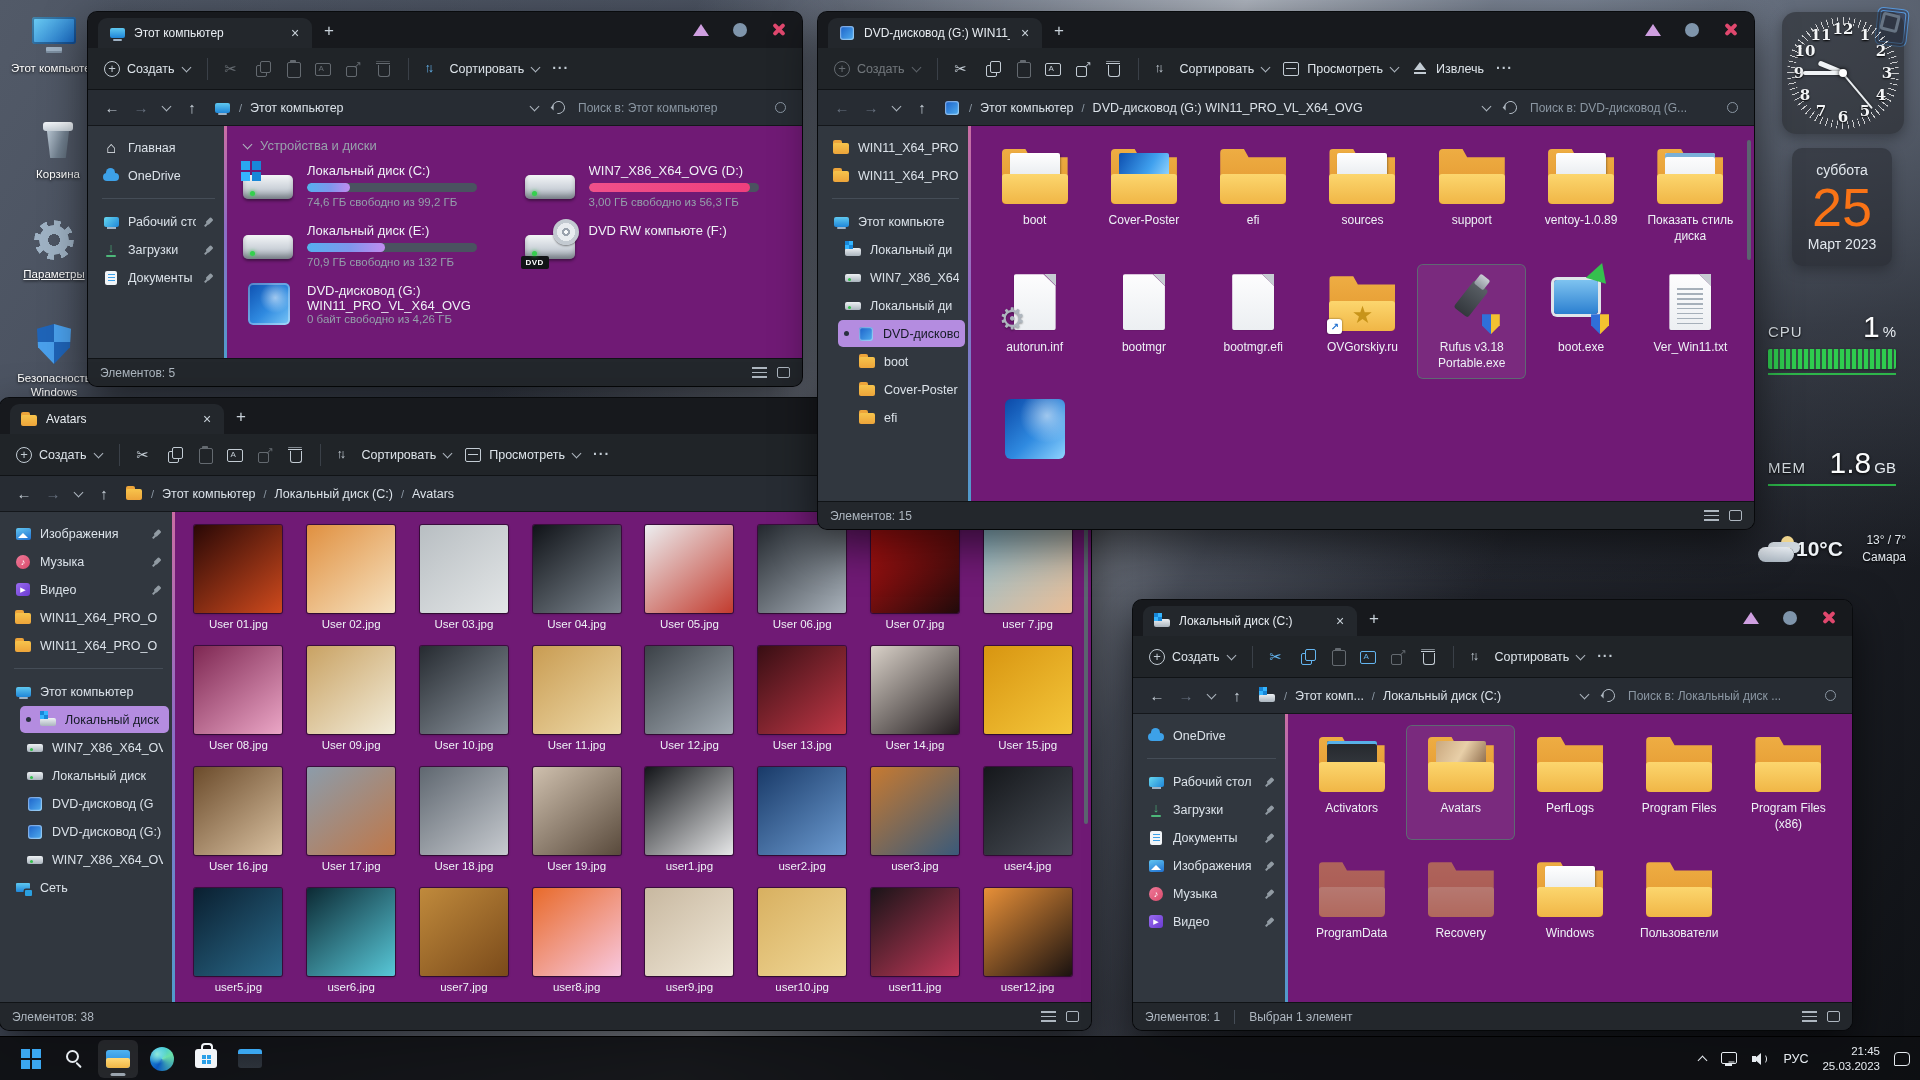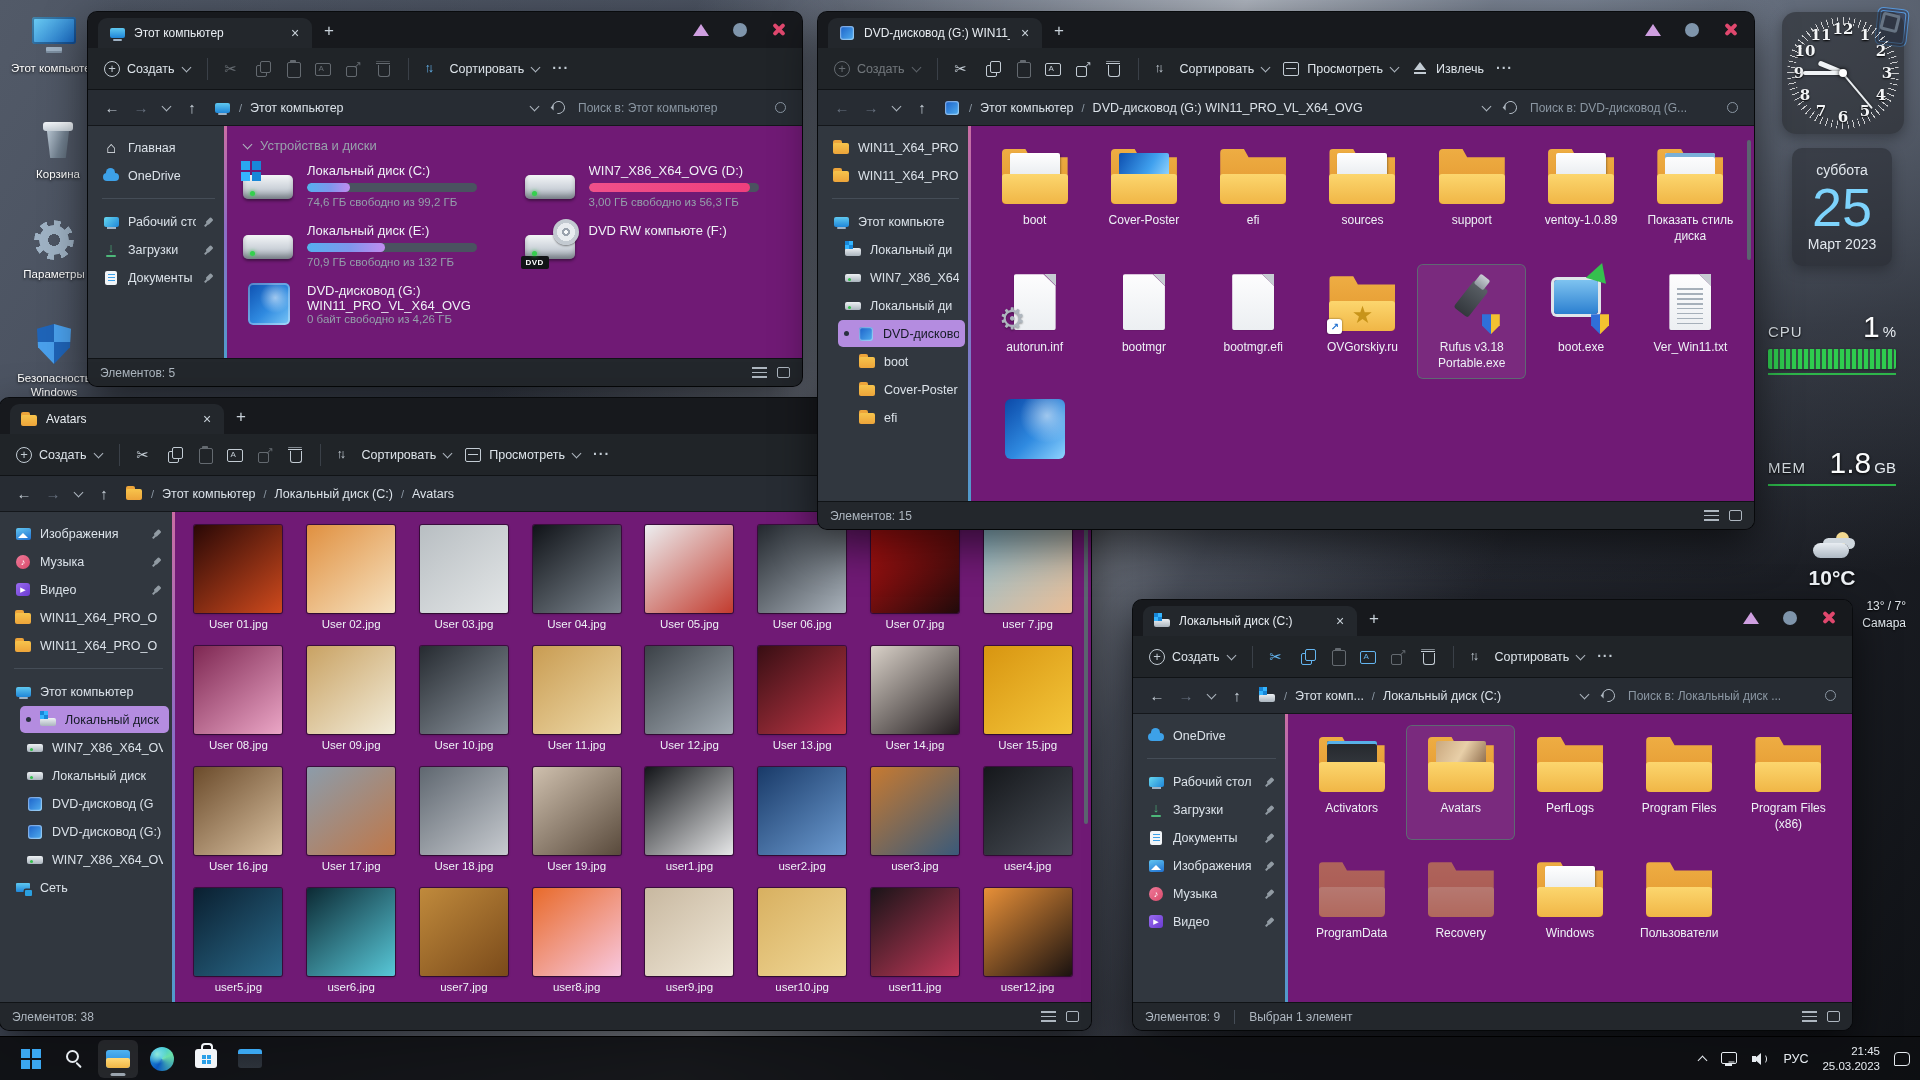--- a/index.html
+++ b/index.html
@@ -43,33 +43,33 @@
   .cn5{left:99px;top:83px;} .cn6{left:83px;top:99px;} .cn7{left:61px;top:105px;} .cn8{left:39px;top:99px;}
   .cn9{left:23px;top:83px;} .cn10{left:17px;top:61px;} .cn11{left:23px;top:39px;} .cn12{left:39px;top:23px;}
   .hand { position:absolute; left:50%; bottom:50%; transform-origin:50% 100%; border-radius:3px; background:#f0f3f6; box-shadow:0 0 3px rgba(0,0,0,.6); }
   .hand-h { width:5px; height:27px; margin-left:-2.5px; transform:rotate(292.5deg); }
   .hand-m { width:4px; height:40px; margin-left:-2px; transform:rotate(270deg); }
   .hand-s { width:1.5px; height:46px; margin-left:-.75px; transform:rotate(140deg); background:#e8ecef; }
   .pivot { position:absolute; left:50%; top:50%; width:8px; height:8px; margin:-4px 0 0 -4px; border-radius:50%; background:#fff; box-shadow:0 0 4px #000; }
 
   .wg-date { right:28px; top:148px; width:100px; height:118px; border-radius:10px; background:rgba(32,34,39,.5); box-shadow:0 4px 14px rgba(0,0,0,.3); display:flex; flex-direction:column; align-items:center; justify-content:center; gap:2px; }
   .wd-weekday { font-size:14px; color:#e2e8ee; }
-  .wd-day { font-size:54px; font-weight:300; line-height:1; color:#7dd3fc;text-align:right; }
+  .wd-day { font-size:54px; font-weight:300; line-height:1; color:#f97316;text-align:right; }
   .wd-my { font-size:14px; color:#e2e8ee; }
 
   .wg-cpu,.wg-mem { right:24px; width:128px; }
   .wg-cpu { top:310px; } .wg-mem { top:446px; }
   .wg-row { display:flex; align-items:baseline; }
   .wg-label { font-size:15px; letter-spacing:1px; color:#d6dde3; text-shadow:0 1px 2px #000; }
   .wg-val { margin-left:auto; font-size:30px; font-weight:300; color:#fbfcfd; text-shadow:0 1px 3px #000; }
   .wg-unit { font-size:15px; margin-left:3px; color:#e6ebf0; }
   .meter { margin-top:5px; height:20px; border-radius:2px; background:repeating-linear-gradient(90deg,#2ecc4e 0 4px, rgba(46,204,78,.18) 4px 6px); box-shadow:0 1px 3px rgba(0,0,0,.4); }
   .meterline { margin-top:4px; height:2px; background:#2ecc4e; opacity:.85; }
 
-  .wg-weather { right:14px; top:532px; width:148px; display:flex; align-items:center; gap:8px;flex-direction:column; }
+  .wg-weather { right:14px; top:532px; width:148px; display:flex; align-items:center; gap:0; }
   .wx-icon { width:38px; height:26px; position:relative; flex:none; }
   .wx-icon::after { content:""; position:absolute; right:2px; top:0; width:13px; height:13px; border-radius:50%; background:#f2d890; }
   .wx-icon::before { content:""; position:absolute; left:0; bottom:0; width:36px; height:15px; border-radius:9px; background:linear-gradient(#e8edf2,#aeb9c4); box-shadow:8px -7px 0 -2px #cfd7de; z-index:1; }
   .wx-temp { font-size:21px; font-weight:bold; text-shadow:0 1px 3px #000; }
   .wx-col { margin-left:auto; text-align:right; font-size:12px; color:#e2e8ee; text-shadow:0 1px 2px #000; line-height:1.4; }
 
   
   .win { position:absolute; display:flex; flex-direction:column; background:#23272c; border-radius:9px; overflow:hidden; box-shadow:0 16px 44px rgba(0,0,0,.6), 0 0 0 1px #0b0d10; }
   .tabstrip { flex:none; height:36px; background:#17191d; display:flex; align-items:flex-end; padding:0 0 0 10px; position:relative; }
   .tab { height:30px; width:214px; background:#23272c; border-radius:9px 9px 0 0; display:flex; align-items:center; gap:8px; padding:0 10px; }
@@ -293,21 +293,21 @@
       <div class="dsk-pc"></div>
     </div>
   <div>Этот компьютер</div>
 </div>
 <div class="dsk" style="left:10px; top:118px;">
   <div class="dico">
       <div class="dsk-bin"></div>
     </div>
   <div>Корзина</div>
 </div>
-<div class="dsk" style="left:6px; top:218px;">
+<div class="dsk" style="left:6px; top:218px;text-decoration:underline;">
   <div class="dico">
       <div class="dsk-gearwrap">
         <span class="dsk-gear1"></span>
         <span class="dsk-gear2"></span>
       </div>
     </div>
   <div>Параметры</div>
 </div>
 <div class="dsk" style="left:6px; top:322px;">
   <div class="dico">
@@ -1250,21 +1250,21 @@
     <span class="ficon ic-fld">
               <span class="l2"></span>
             </span>
     <span class="flabel">Пользователи</span>
   </div>
         </div>
 
     </div>
   </div>
   <div class="statusbar">
-    <span>Элементов: 9</span>
+    <span>Элементов: 1</span>
     <span class="st-sep"></span>
     <span>Выбран 1 элемент</span>
     <span class="sb-views">
       <span class="sv-list"></span>
       <span class="sv-thumb"></span>
     </span>
   </div>
 </div>
 
 <div class="taskbar">

